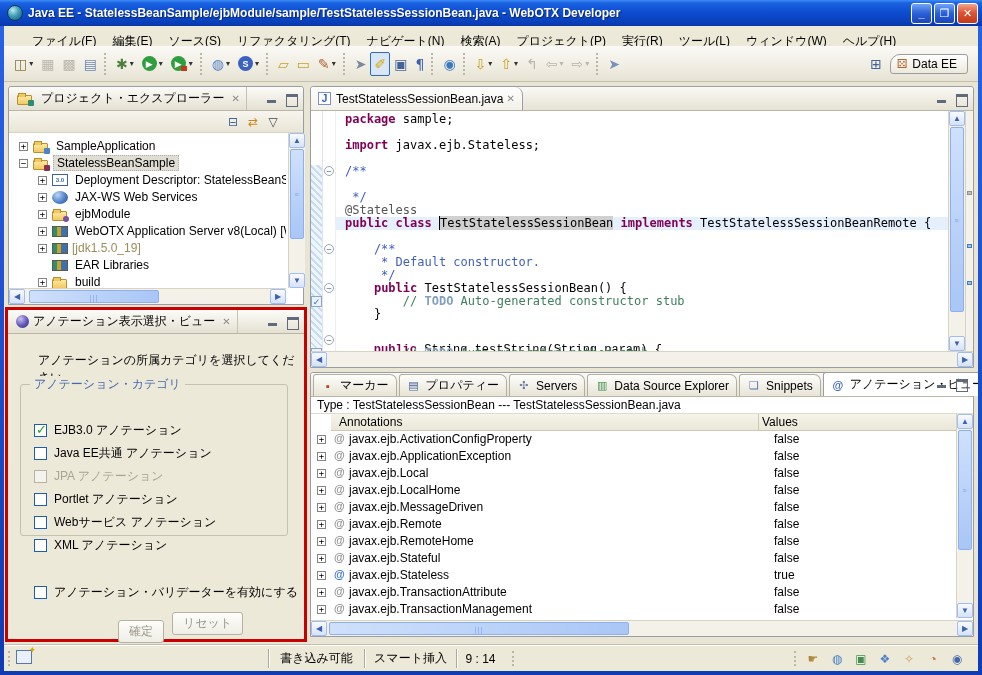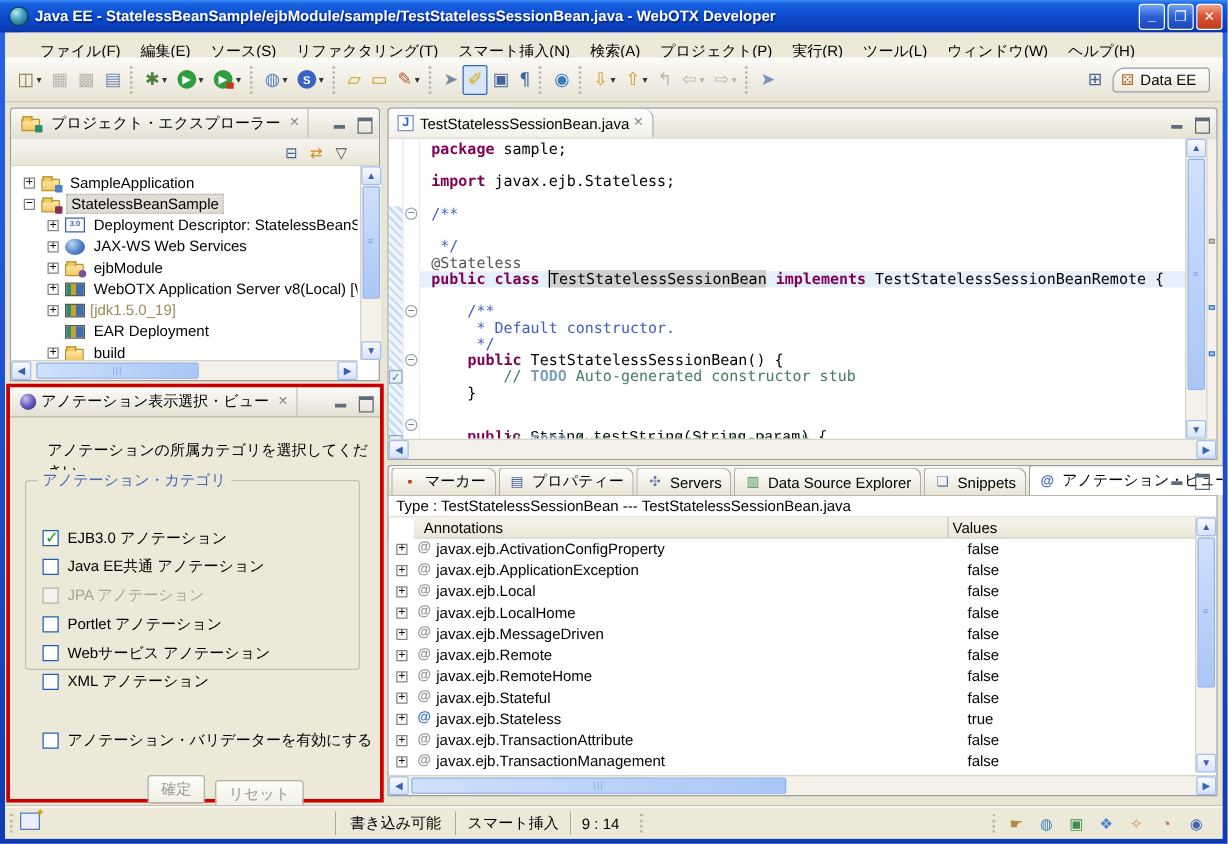--- a/index.html
+++ b/index.html
@@ -145,21 +145,21 @@
     <div class="wbtn">❐</div>
     <div class="wbtn close">✕</div>
   </div>
 
   <div id="client">
     <div id="menubar">
         <span class="menuitem">ファイル(F)</span>
         <span class="menuitem">編集(E)</span>
         <span class="menuitem">ソース(S)</span>
         <span class="menuitem">リファクタリング(T)</span>
-        <span class="menuitem">スマート挿入(N)</span>
+        <span class="menuitem">ナビゲート(N)</span>
         <span class="menuitem">検索(A)</span>
         <span class="menuitem">プロジェクト(P)</span>
         <span class="menuitem">実行(R)</span>
         <span class="menuitem">ツール(L)</span>
         <span class="menuitem">ウィンドウ(W)</span>
         <span class="menuitem">ヘルプ(H)</span>
       </div>
     <div id="toolbar">
         <div class="tbi">
           <span class="gl" style="color: rgb(138, 119, 64);">◫</span>
@@ -323,21 +323,21 @@
               <span class="tlabel">WebOTX Application Server v8(Local) [We</span>
             </div>
             <div class="trow" style="top: 107px; left: 29px;">
               <span class="expander">+</span>
               <span class="ic ic-lib"></span>
               <span class="suffix"> [jdk1.5.0_19]</span>
             </div>
             <div class="trow" style="top: 124px; left: 29px;">
               <span class="noexp"></span>
               <span class="ic ic-lib"></span>
-              <span class="tlabel">EAR Deployment</span>
+              <span class="tlabel">EAR Libraries</span>
             </div>
             <div class="trow" style="top: 141px; left: 29px;">
               <span class="expander">+</span>
               <span class="ic ic-folder">
                 <span class="icf"></span>
               </span>
               <span class="tlabel">build</span>
             </div>
           </div>
         <div class="sbv" style="left:279px;top:46px;bottom:16px;">
@@ -396,21 +396,21 @@
               <div class="chkrow" style="left: 26px; top: 201px;">
                 <span class="chk"></span>
                 <span class="clabel">XML アノテーション</span>
               </div>
             </div>
           <div class="chkrow" id="validatorrow" style="left:26px;top:248px;">
             <span class="chk"></span>
             <span class="clabel">アノテーション・バリデーターを有効にする</span>
           </div>
           <div class="btn" style="left:110px;top:284px;min-width:46px;">確定</div>
-          <div class="btn" style="left:164px;top:288px;min-width:52px;">リセット</div>
+          <div class="btn" style="left:164px;top:276px;min-width:52px;">リセット</div>
         </div>
       </div>
 
       <div id="editor" class="panel">
         <div class="etabrow">
           <div class="etab">
             <span class="ic-j">J</span>
             <span>TestStatelessSessionBean.java</span>
             <span class="xicon">✕</span>
           </div>

